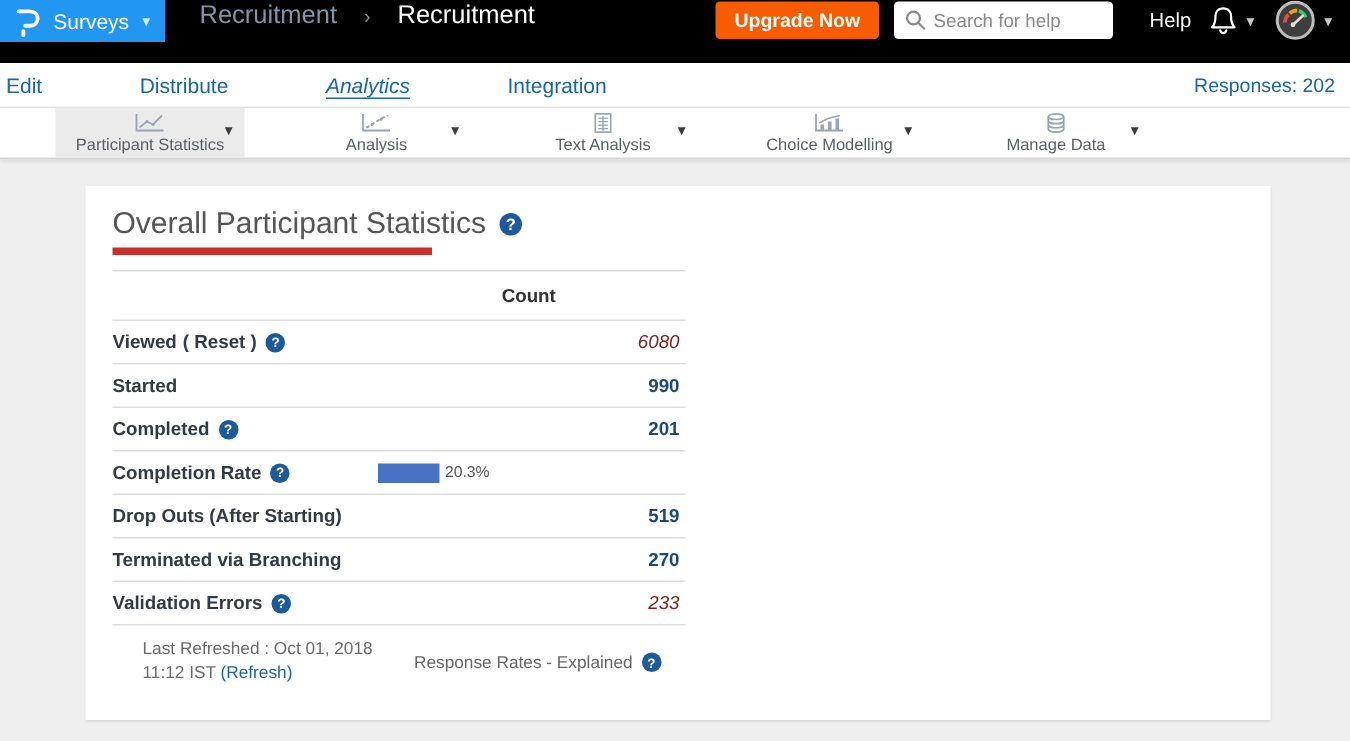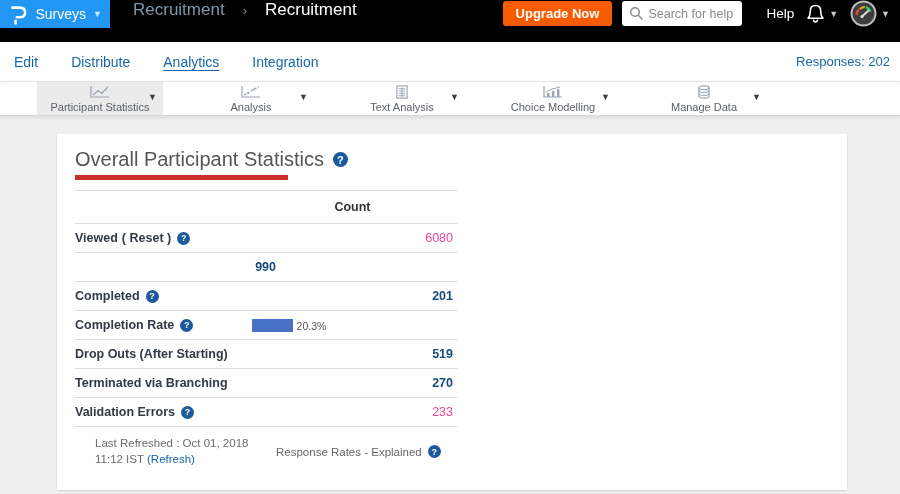--- a/index.html
+++ b/index.html
@@ -13,33 +13,33 @@
   .product-label{color:#fff;font-size:14px;margin-left:8px;}
   .logo-caret{color:#cfe7fb;font-size:9px;margin-left:7px;}
   .breadcrumb{display:flex;align-items:center;margin-left:23px;font-size:17px;}
   .bc-parent{color:#7e95a9;cursor:pointer;}
   .bc-sep{color:#8f8f8f;font-size:13px;margin:0 18px;}
   .bc-current{color:#ffffff;}
   .topbar-right{margin-left:auto;display:flex;align-items:center;padding-right:10px;border-radius:20px;}
   .upgrade-btn{background:#f85b00;color:#fff;font-weight:bold;font-size:13px;border:none;
     border-radius:3px;height:25px;padding:0 13px;cursor:pointer;}
   .searchbox{position:relative;margin-left:10px;}
-  .searchbox input{width:120px;height:25px;border:none;border-radius:3px;font-size:12.5px;
+  .searchbox input{width:146px;height:25px;border:none;border-radius:3px;font-size:12.5px;
     padding:0 6px 0 26px;color:#444;font-family:"Liberation Sans",sans-serif;outline:none;}
   .searchbox input::placeholder{color:#8a8a8a;}
   .search-ic{position:absolute;left:7px;top:5px;}
   .help-label{color:#fff;font-size:13.5px;margin-left:24px;cursor:pointer;}
   .bell-wrap,.avatar-wrap{display:flex;align-items:center;margin-left:12px;cursor:pointer;}
   .small-caret{color:#c9c9c9;font-size:9px;margin-left:4px;}
 
   
-  .navrow{height:40px;background:#fff;display:flex;align-items:center;
-    padding:0 10px 0 14px;border-bottom:1px solid #e3e3e3;}
+  .navrow{height:30px;background:#fff;display:flex;align-items:center;
+    padding:0 10px 0 4px;border-bottom:1px solid #e3e3e3;gap:32px;}
   .nav-link{color:#1767a8;font-size:14px;margin-right:33px;cursor:pointer;text-decoration:none;}
-  .nav-link.active{text-decoration:underline;text-underline-offset:3px;}
+  .nav-link.active{text-decoration:underline;text-underline-offset:3px;font-style:italic;}
   .responses{margin-left:auto;color:#1767a8;font-size:13px;}
 
   
   .toolbar{height:34px;background:#fff;position:relative;border-bottom:1px solid #d7d7d7;
     box-shadow:0 2px 3px rgba(0,0,0,0.08);display:flex;padding-left:37px;}
   .tb-tab{width:126px;margin-right:25px;position:relative;display:flex;flex-direction:column;
     align-items:center;justify-content:center;cursor:pointer;}
   .tb-tab.selected{background:#ebebeb;}
   .tb-icon{height:14px;margin-top:1px;}
   .tb-label{font-size:11px;color:#5a5f66;margin-top:2px;white-space:nowrap;}
@@ -58,23 +58,23 @@
   .qicon::before{content:"?";}
   .red-bar{width:213px;height:5px;background:#c9302c;margin-top:4px;}
 
   .stats-table{width:382px;margin-top:10px;border-top:1px solid #ddd;}
   .trow{display:flex;align-items:center;height:29px;border-bottom:1px solid #ddd;}
   .trow.thead{height:33px;}
   .tlabel{flex:1;display:flex;align-items:center;font-size:12.5px;font-weight:bold;color:#323a45;}
   .tvalue{width:205px;flex-shrink:0;font-size:12.5px;font-weight:bold;text-align:right;padding-right:4px;}
   .thead-count{text-align:center;color:#333;}
   .tvalue.navy{color:#1a4a7d;}
-  .tvalue.muted{color:#ec4899;font-weight:normal;}
+  .tvalue.muted{color:#7f1d1d;font-weight:normal;font-style:italic;}
   .reset-link{margin-left:4px;cursor:pointer;}
-  .barcell{display:flex;align-items:flex-end;text-align:left;}
+  .barcell{display:flex;align-items:center;text-align:left;}
   .cbar{height:13px;background:#4a72c4;}
   .cpct{font-size:10.5px;color:#555;font-weight:normal;margin-left:4px;}
 
   .card-footer{display:flex;margin-top:9px;width:382px;}
   .lr-block{width:181px;font-size:11.5px;color:#6b6b6b;line-height:1.35;margin-left:20px;}
   .refresh-link{color:#1767a8;cursor:pointer;}
   .rr-block{font-size:11.5px;color:#666;display:flex;align-items:center;}
 </style>
 </head>
 <body>
@@ -212,20 +212,23 @@
       <div class="trow">
         <div class="tlabel">
           <span>Viewed</span>
           <span class="reset-link">( Reset )</span>
           <span class="qicon small"></span>
         </div>
         <div class="tvalue muted">6080</div>
       </div>
 
       <div class="trow">
+        <div class="tlabel">
+          <span>Started</span>
+        </div>
         <div class="tvalue navy">990</div>
       </div>
 
       <div class="trow">
         <div class="tlabel">
           <span>Completed</span>
           <span class="qicon small"></span>
         </div>
         <div class="tvalue navy">201</div>
       </div>

